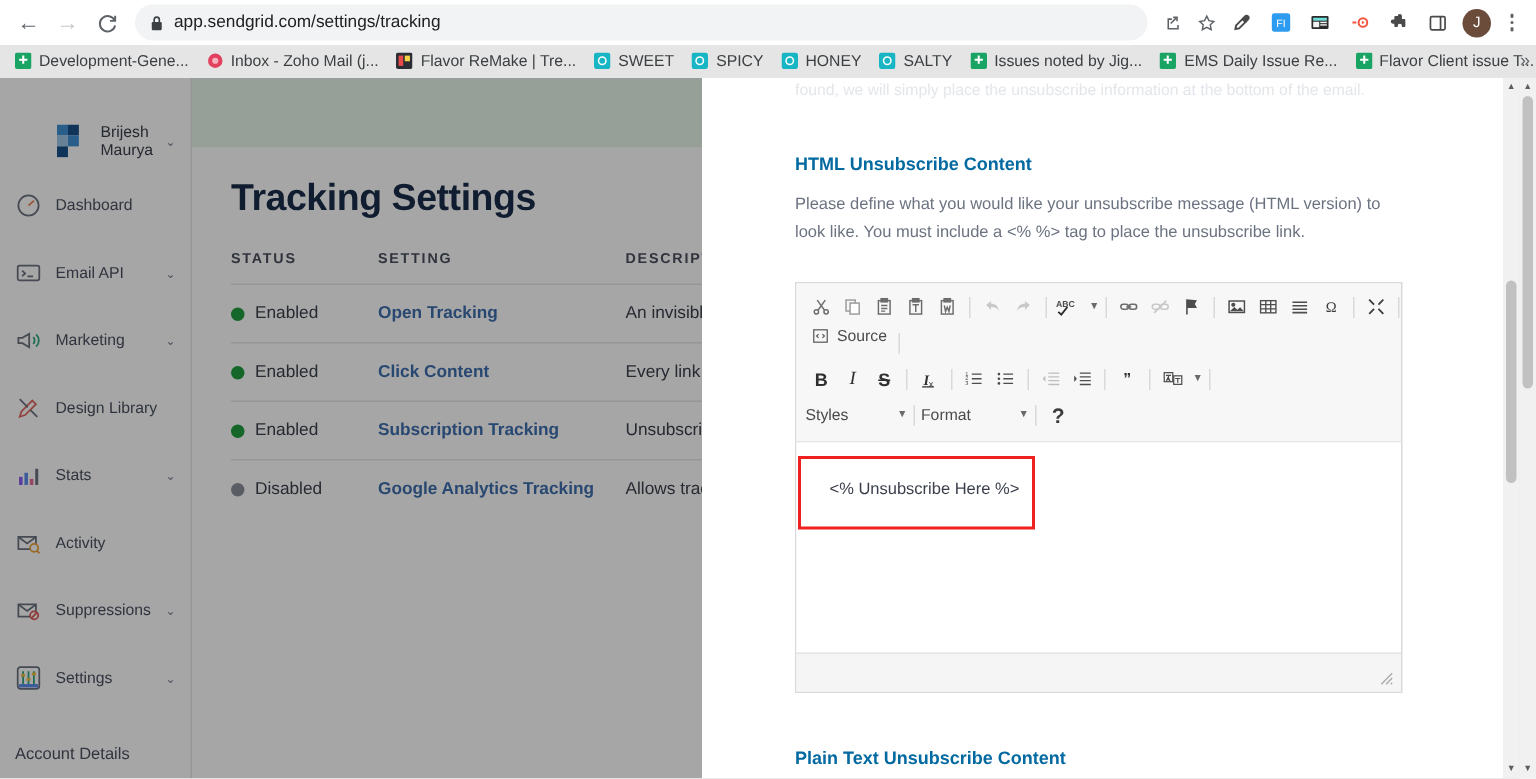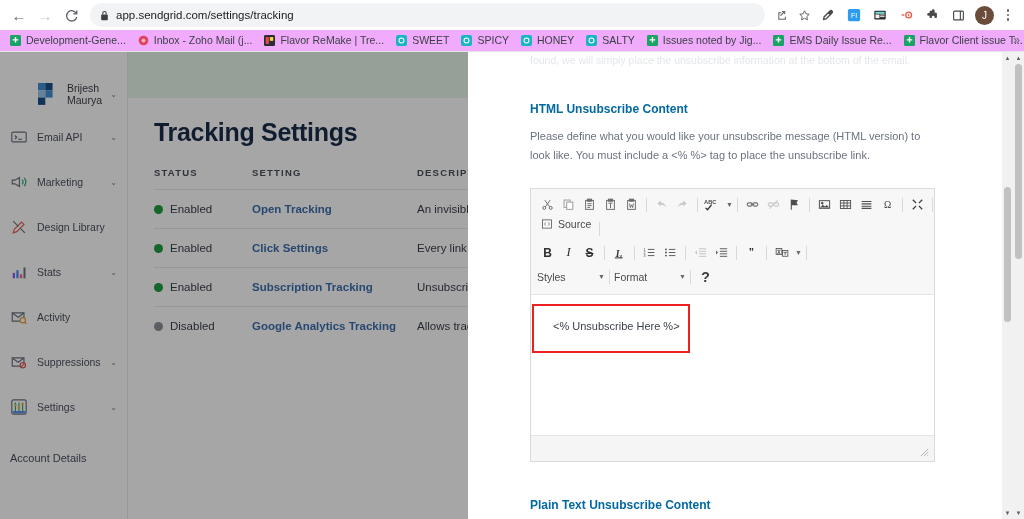--- a/index.html
+++ b/index.html
@@ -51,22 +51,22 @@
   }
   #menu-btn {
     width: 20px; height: 24px; display: flex; flex-direction: column;
     align-items: center; justify-content: center; flex: 0 0 auto;
   }
   #menu-btn i { width: 2.5px; height: 2.5px; border-radius: 50%; background: #5f6368; margin: 1px 0; display:block;}
 
   
   #bookmark-bar {
     position: absolute; top: 30px; left: 0; width: 1024px; height: 22px;
-    display: flex; padding-left: 4px;
-    border-bottom: 1px solid #e4e6e8; background: #f0abfc; overflow: hidden;
+    display: flex; align-items: center; padding-left: 4px;
+    border-bottom: 1px solid #e4e6e8; background: #e5e5e5; overflow: hidden;
   }
   .bookmark {
     display: flex; align-items: center; padding: 0 6px; height: 20px;
     flex: 0 0 auto; white-space: nowrap;
   }
   .bm-label { font-size: 10.5px; color: #3c4043; margin-left: 5px; }
   .bm-ico { width: 11px; height: 11px; flex: 0 0 auto; display:block; }
   #bm-overflow {
     position: absolute; right: 4px; top: 3px; font-size: 12px; color: #5f6368;
   }
@@ -392,20 +392,28 @@
           <rect x="0" y="0" width="5.3" height="5.3" fill="#3f8fd4"></rect>
           <rect x="5.3" y="0" width="5.3" height="5.3" fill="#1a4f8a"></rect>
           <rect x="5.3" y="5.3" width="5.3" height="5.3" fill="#3f8fd4"></rect>
           <rect x="0" y="5.3" width="5.3" height="5.3" fill="#9fc6e8"></rect>
           <rect x="0" y="10.6" width="5.3" height="5.3" fill="#1a4f8a"></rect>
         </svg>
         <span id="account-name">Brijesh Maurya</span>
         <span id="account-caret">⌄</span>
       </div>
 
+      <div class="side-item">
+        <svg class="side-ico" viewBox="0 0 20 20" fill="none" stroke="#6b7280" stroke-width="1.3">
+            <circle cx="10" cy="10" r="7.5"></circle>
+            <path d="M10 10l4-3.5" stroke="#f08a5d"></path>
+          </svg>
+        <span class="side-label">Dashboard</span>
+        <span class="side-caret"></span>
+      </div>
 
       <div class="side-item">
         <svg class="side-ico" viewBox="0 0 20 20" fill="none" stroke="#6b7280" stroke-width="1.3">
             <rect x="2" y="4.5" width="16" height="11" rx="1.4"></rect>
             <path d="M5.3 8.3l2.2 2-2.2 2"></path>
             <path d="M9.2 12.5h4.2"></path>
           </svg>
         <span class="side-label">Email API</span>
         <span class="side-caret">⌄</span>
       </div>
@@ -512,21 +520,21 @@
             <td>An invisible image is</td>
           </tr>
           <tr>
             <td>
               <span class="status-cell">
                   <span class="dot on"></span>
                   <span>Enabled</span>
                 </span>
             </td>
             <td>
-              <a class="setting-link">Click Settings</a>
+              <a class="setting-link">Click Content</a>
             </td>
             <td>Every link is being ov</td>
           </tr>
           <tr>
             <td>
               <span class="status-cell">
                   <span class="dot on"></span>
                   <span>Enabled</span>
                 </span>
             </td>

